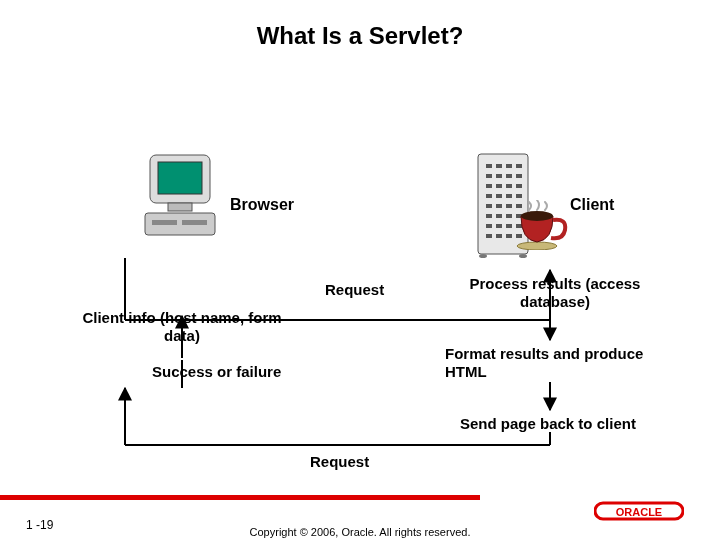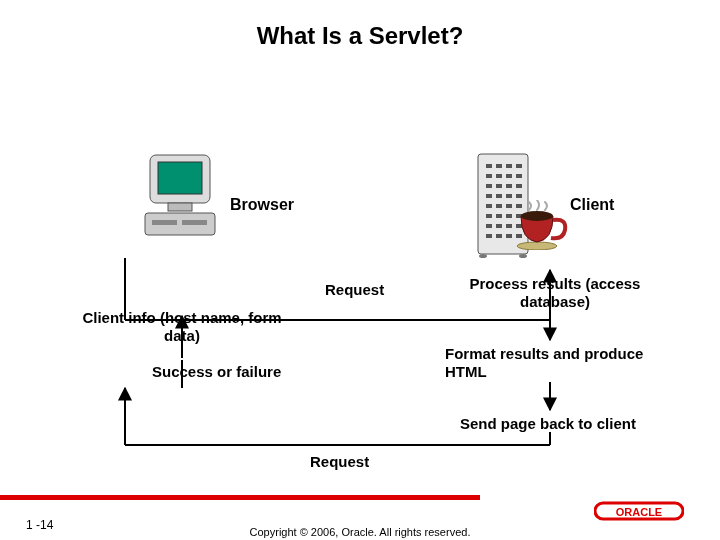--- a/index.html
+++ b/index.html
@@ -252,21 +252,21 @@
 
   <line x1="550" y1="432" x2="550" y2="445" stroke="#000" stroke-width="2"></line>
   <line x1="550" y1="445" x2="125" y2="445" stroke="#000" stroke-width="2"></line>
   <line x1="125" y1="445" x2="125" y2="388" stroke="#000" stroke-width="2" marker-end="url(#arrow)"></line>
 
   <line x1="182" y1="360" x2="182" y2="388" stroke="#000" stroke-width="2"></line>
 </svg>
 
 <div class="red-bar"></div>
 
-<div class="slidenum">1 -14</div>
+<div class="slidenum">1 -19</div>
 <div class="copyright">Copyright © 2006, Oracle. All rights reserved.</div>
 
 <div class="oracle-logo">
   <svg viewBox="0 0 90 22" width="90" height="22">
     <rect x="1" y="3" width="88" height="16" rx="8" fill="none" stroke="#d00" stroke-width="3"></rect>
     <text x="45" y="16" text-anchor="middle" font-family="Arial" font-size="11" font-weight="bold" fill="#d00">ORACLE</text>
   </svg>
 </div>
 
 </body></html>

